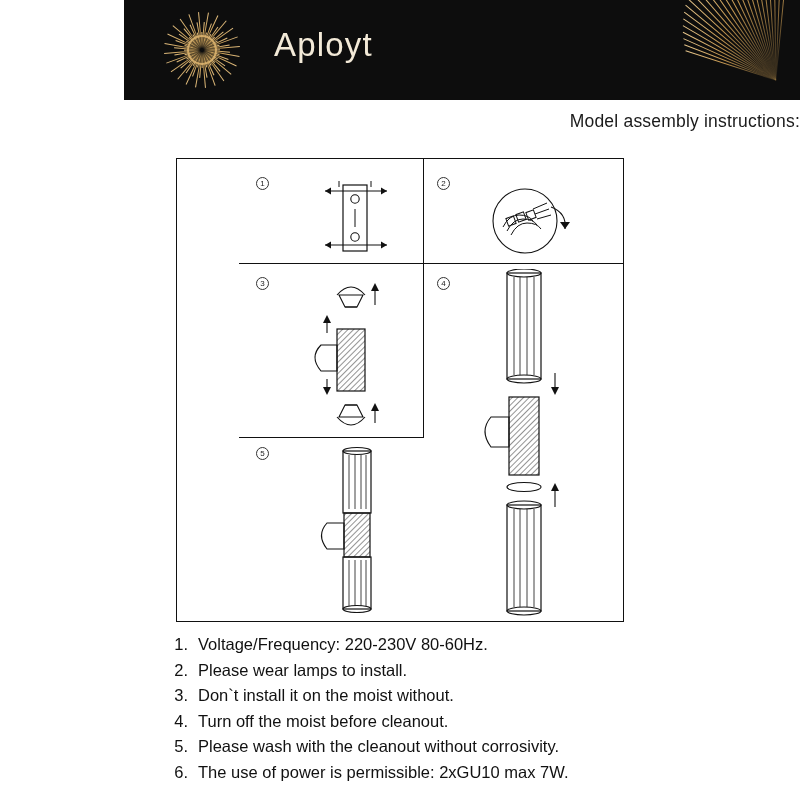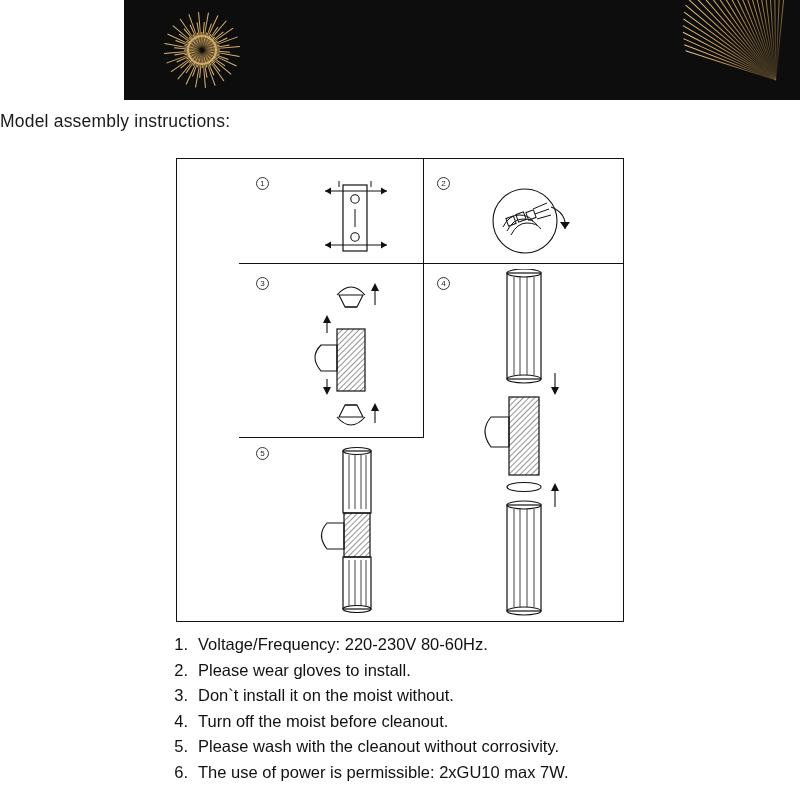--- a/index.html
+++ b/index.html
@@ -81,21 +81,21 @@
     background: linear-gradient(to top, rgba(200,156,78,0.05) 0%, #c89a52 60%, #e6c68c 100%);
     transform-origin: 50% 100%;
   }
 
   
   .title-block {
     position: absolute;
     left: 0;
     top: 108px;
     width: 800px;
-    text-align: left;
+    text-align: right;
   }
   .title-line {
     font-size: 17.5px;
     color: #1a1a1a;
     line-height: 26px;
     letter-spacing: 0.2px;
   }
 
   
   .frame {
@@ -228,20 +228,21 @@
       <div class="ray" style="height: 28px; transform: translate(-50%, -100%) rotate(320deg);"></div>
       <div class="ray" style="height: 38px; transform: translate(-50%, -100%) rotate(325deg);"></div>
       <div class="ray" style="height: 18px; transform: translate(-50%, -100%) rotate(330deg);"></div>
       <div class="ray" style="height: 28px; transform: translate(-50%, -100%) rotate(335deg);"></div>
       <div class="ray" style="height: 38px; transform: translate(-50%, -100%) rotate(340deg);"></div>
       <div class="ray" style="height: 18px; transform: translate(-50%, -100%) rotate(345deg);"></div>
       <div class="ray" style="height: 28px; transform: translate(-50%, -100%) rotate(350deg);"></div>
       <div class="ray" style="height: 38px; transform: translate(-50%, -100%) rotate(355deg);"></div>
     </div>
 
+  <div class="brand">Aployt</div>
 
   <div class="fan" id="fan">
       <div class="fray" style="height: 95px; transform: translate(-50%, -100%) rotate(-72deg);"></div>
       <div class="fray" style="height: 98.2px; transform: translate(-50%, -100%) rotate(-68.9deg);"></div>
       <div class="fray" style="height: 101.4px; transform: translate(-50%, -100%) rotate(-65.8deg);"></div>
       <div class="fray" style="height: 104.6px; transform: translate(-50%, -100%) rotate(-62.7deg);"></div>
       <div class="fray" style="height: 107.8px; transform: translate(-50%, -100%) rotate(-59.6deg);"></div>
       <div class="fray" style="height: 111px; transform: translate(-50%, -100%) rotate(-56.5deg);"></div>
       <div class="fray" style="height: 114.2px; transform: translate(-50%, -100%) rotate(-53.4deg);"></div>
       <div class="fray" style="height: 117.4px; transform: translate(-50%, -100%) rotate(-50.3deg);"></div>
@@ -410,21 +411,21 @@
   </svg>
 </div>
 
 <div class="notes">
   <div class="note">
     <span class="idx">1.</span>
     <span class="txt">Voltage/Frequency: 220-230V 80-60Hz.</span>
   </div>
   <div class="note">
     <span class="idx">2.</span>
-    <span class="txt">Please wear gloves to install.</span>
+    <span class="txt">Please wear lamps to install.</span>
   </div>
   <div class="note">
     <span class="idx">3.</span>
     <span class="txt">Don`t install it on the moist without.</span>
   </div>
   <div class="note">
     <span class="idx">4.</span>
     <span class="txt">Turn off the moist before cleanout.</span>
   </div>
   <div class="note">

